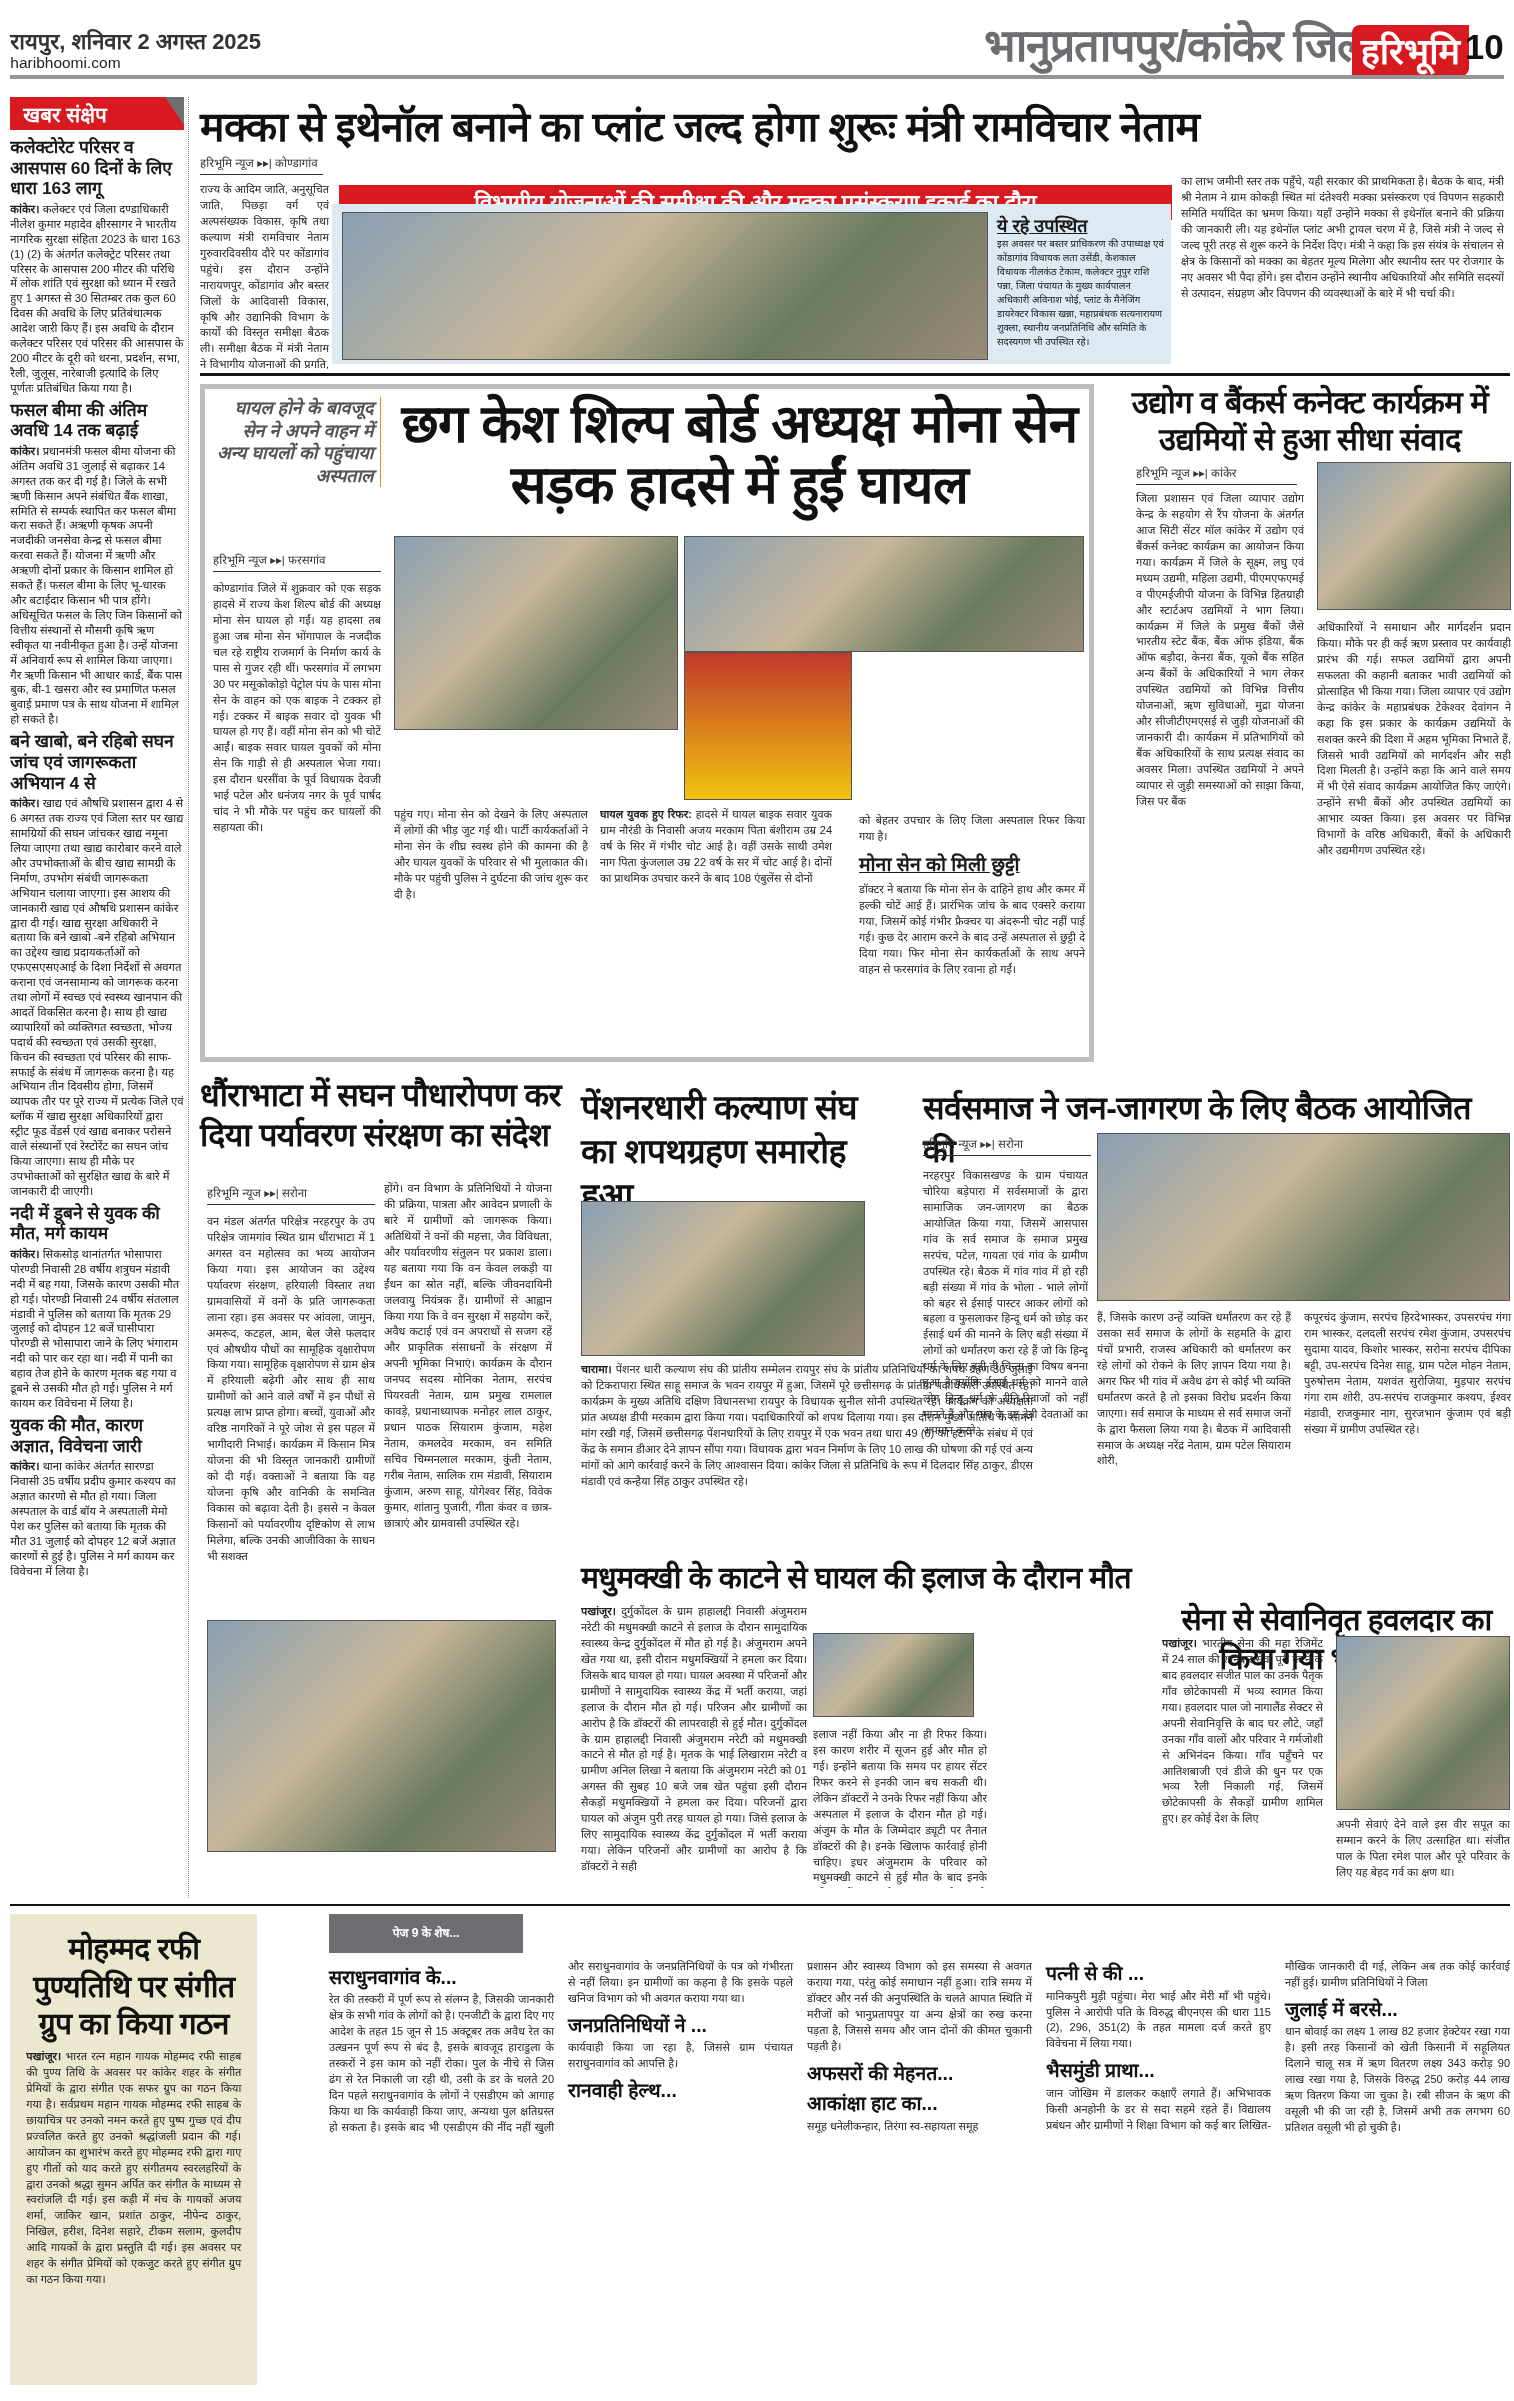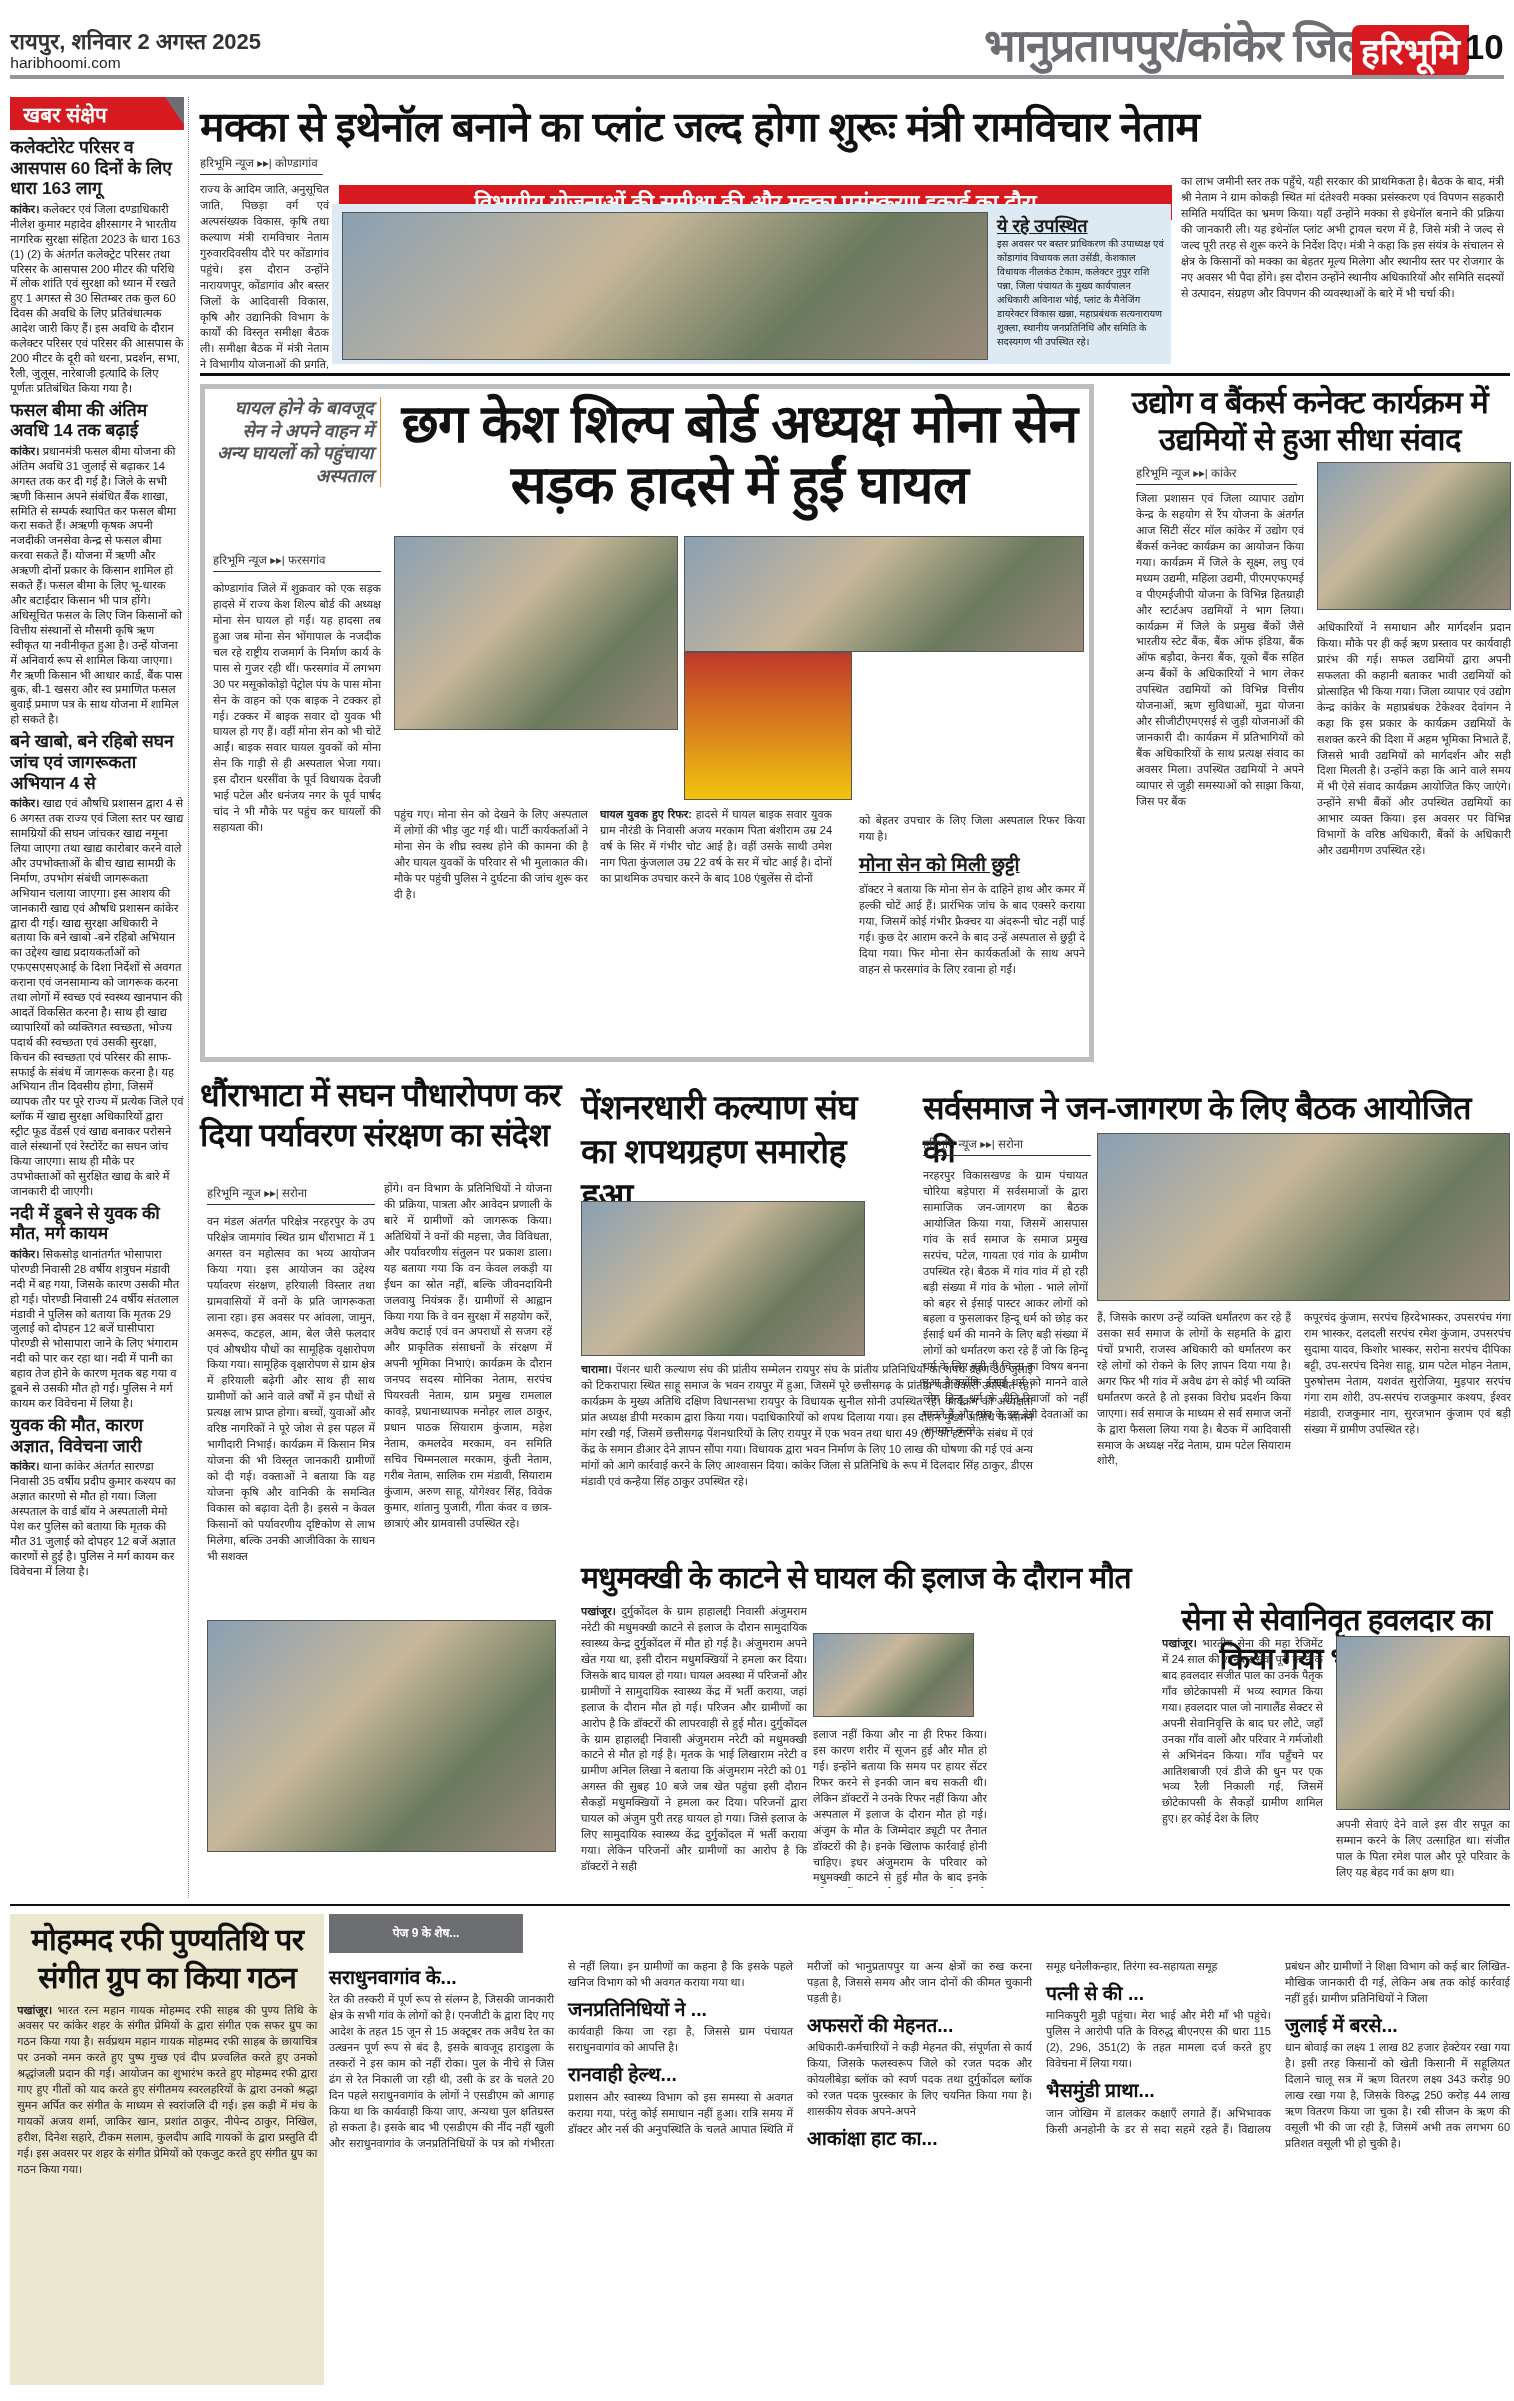--- a/index.html
+++ b/index.html
@@ -126,42 +126,41 @@
 <div class="abs photo" style="left:813px;top:1633px;width:161px;height:84px;"></div>
 <div class="abs bodytext" style="left:813px;top:1604px;width:174px;height:284px;overflow:hidden;padding-top:123px;">इलाज नहीं किया और ना ही रिफर किया। इस कारण शरीर में सूजन हुई और मौत हो गई। इन्होंने बताया कि समय पर हायर सेंटर रिफर करने से इनकी जान बच सकती थी। लेकिन डॉक्टरों ने उनके रिफर नहीं किया और अस्पताल में इलाज के दौरान मौत हो गई। अंजुम के मौत के जिम्मेदार ड्यूटी पर तैनात डॉक्टरों की है। इनके खिलाफ कार्रवाई होनी चाहिए। इधर अंजुमराम के परिवार को मधुमक्खी काटने से हुई मौत के बाद इनके परिवार में मातम है। अंजुमराम तीन भाई-बहन हैं, जिसमें से दो भाई की मृत्यु पहले ही हो चुकी है। इस घटना के बाद बचे हुए भाई अकेला हो गया है। गांव में इलाज न मिलने से ग्रामीण आक्रोशित हैं।</div>
 
 <div class="abs headline-xl" style="left:1162px;top:1600px;width:349px;font-size:30px;line-height:1.3;text-align:center;">सेना से सेवानिवृत हवलदार का किया गया भव्य स्वागत</div>
 <div class="abs bodytext" style="left:1162px;top:1636px;width:161px;height:258px;overflow:hidden;"><b>पखांजूर।</b> <span>भारतीय सेना की महा रेजिमेंट में 24 साल की शानदार सेवा पूरी करने के बाद हवलदार संजीत पाल का उनके पैतृक गाँव छोटेकापसी में भव्य स्वागत किया गया। हवलदार पाल जो नागालैंड सेक्टर से अपनी सेवानिवृत्ति के बाद घर लौटे, जहाँ उनका गाँव वालों और परिवार ने गर्मजोशी से अभिनंदन किया। गाँव पहुँचने पर आतिशबाजी एवं डीजे की धुन पर एक भव्य रैली निकाली गई, जिसमें छोटेकापसी के सैकड़ों ग्रामीण शामिल हुए। हर कोई देश के लिए</span></div>
 <div class="abs photo" style="left:1336px;top:1636px;width:174px;height:174px;"></div>
 <div class="abs bodytext" style="left:1336px;top:1817px;width:174px;height:77px;overflow:hidden;">अपनी सेवाएं देने वाले इस वीर सपूत का सम्मान करने के लिए उत्साहित था। संजीत पाल के पिता रमेश पाल और पूरे परिवार के लिए यह बेहद गर्व का क्षण था।</div>
 
 <div class="abs rule-black" style="left:10.3px;top:1904px;width:1500px;height:1.9px;"></div>
 
-<div class="abs cream" style="left:10.3px;top:1914px;width:314px;height:471px;padding:7px;">
+<div class="abs cream" style="left:10.3px;top:1914px;width:247px;height:471px;padding:16px;">
   <div class="headline-xl" style="font-size:30px;line-height:1.25;text-align:center;">मोहम्मद रफी पुण्यतिथि पर संगीत ग्रुप का किया गठन</div>
   <div class="bodytext" style="margin-top:6.5px;"><b>पखांजूर।</b> <span>भारत रत्न महान गायक मोहम्मद रफी साहब की पुण्य तिथि के अवसर पर कांकेर शहर के संगीत प्रेमियों के द्वारा संगीत एक सफर ग्रुप का गठन किया गया है। सर्वप्रथम महान गायक मोहम्मद रफी साहब के छायाचित्र पर उनको नमन करते हुए पुष्प गुच्छ एवं दीप प्रज्वलित करते हुए उनको श्रद्धांजली प्रदान की गई। आयोजन का शुभारंभ करते हुए मोहम्मद रफी द्वारा गाए हुए गीतों को याद करते हुए संगीतमय स्वरलहरियों के द्वारा उनको श्रद्धा सुमन अर्पित कर संगीत के माध्यम से स्वरांजलि दी गई। इस कड़ी में मंच के गायकों अजय शर्मा, जाकिर खान, प्रशांत ठाकुर, नीपेन्द ठाकुर, निखिल, हरीश, दिनेश सहारे, टीकम सलाम, कुलदीप आदि गायकों के द्वारा प्रस्तुति दी गई। इस अवसर पर शहर के संगीत प्रेमियों को एकजुट करते हुए संगीत ग्रुप का गठन किया गया।</span></div>
 </div>
 
 <div class="abs grey-head" style="left:329px;top:1914px;width:194px;height:39px;line-height:39px;font-size:12px;">पेज 9 के शेष...</div>
 <div class="abs" style="left:329px;top:1959px;width:1181px;height:426px;column-count:5;column-gap:14px;">
   <div>
       <div class="sub-head">सराधुनवागांव के...</div>
       <div class="bodytext">रेत की तस्करी में पूर्ण रूप से संलग्न है, जिसकी जानकारी क्षेत्र के सभी गांव के लोगों को है। एनजीटी के द्वारा दिए गए आदेश के तहत 15 जून से 15 अक्टूबर तक अवैध रेत का उत्खनन पूर्ण रूप से बंद है, इसके बावजूद हाराडुला के तस्करों ने इस काम को नहीं रोका। पुल के नीचे से जिस ढंग से रेत निकाली जा रही थी, उसी के डर के चलते 20 दिन पहले सराधुनवागांव के लोगों ने एसडीएम को आगाह किया था कि कार्यवाही किया जाए, अन्यथा पुल क्षतिग्रस्त हो सकता है। इसके बाद भी एसडीएम की नींद नहीं खुली और सराधुनवागांव के जनप्रतिनिधियों के पत्र को गंभीरता से नहीं लिया। इन ग्रामीणों का कहना है कि इसके पहले खनिज विभाग को भी अवगत कराया गया था।</div>
     </div>
   <div>
       <div class="sub-head">जनप्रतिनिधियों ने ...</div>
       <div class="bodytext">कार्यवाही किया जा रहा है, जिससे ग्राम पंचायत सराधुनवागांव को आपत्ति है।</div>
     </div>
   <div>
       <div class="sub-head">रानवाही हेल्थ...</div>
       <div class="bodytext">प्रशासन और स्वास्थ्य विभाग को इस समस्या से अवगत कराया गया, परंतु कोई समाधान नहीं हुआ। रात्रि समय में डॉक्टर और नर्स की अनुपस्थिति के चलते आपात स्थिति में मरीजों को भानुप्रतापपुर या अन्य क्षेत्रों का रुख करना पड़ता है, जिससे समय और जान दोनों की कीमत चुकानी पड़ती है।</div>
     </div>
   <div>
       <div class="sub-head">अफसरों की मेहनत...</div>
-      <div class="bodytext">अधिकारी-कर्मचारियों ने कड़ी मेहनत की, संपूर्णता से कार्य किया, जिसके फलस्वरूप जिले को रजत पदक और कोयलीबेड़ा ब्लॉक को स्वर्ण पदक तथा दुर्गुकोंदल ब्लॉक को रजत पदक पुरस्कार के लिए चयनित किया गया है। शासकीय सेवक अपने-अपने</div>
     </div>
   <div>
       <div class="sub-head">आकांक्षा हाट का...</div>
       <div class="bodytext">समूह धनेलीकन्हार, तिरंगा स्व-सहायता समूह</div>
     </div>
   <div>
       <div class="sub-head">पत्नी से की ...</div>
       <div class="bodytext">मानिकपुरी मुड़ी पहुंचा। मेरा भाई और मेरी माँ भी पहुंचे। पुलिस ने आरोपी पति के विरुद्ध बीएनएस की धारा 115 (2), 296, 351(2) के तहत मामला दर्ज करते हुए विवेचना में लिया गया।</div>
     </div>
   <div>

